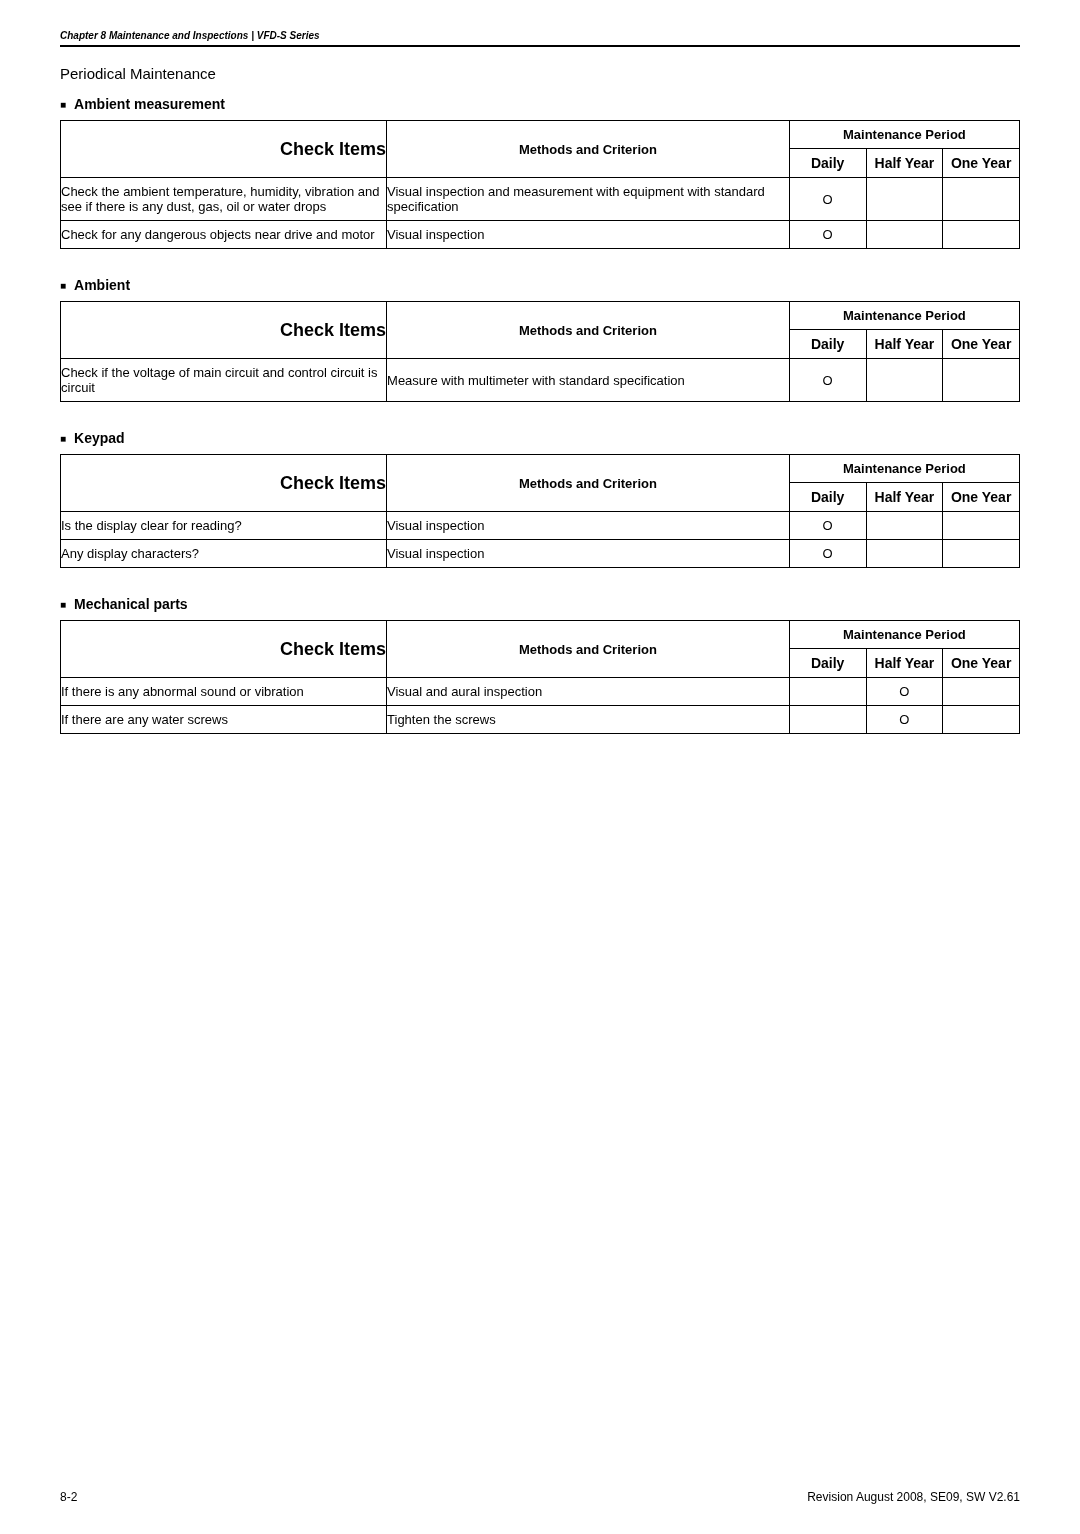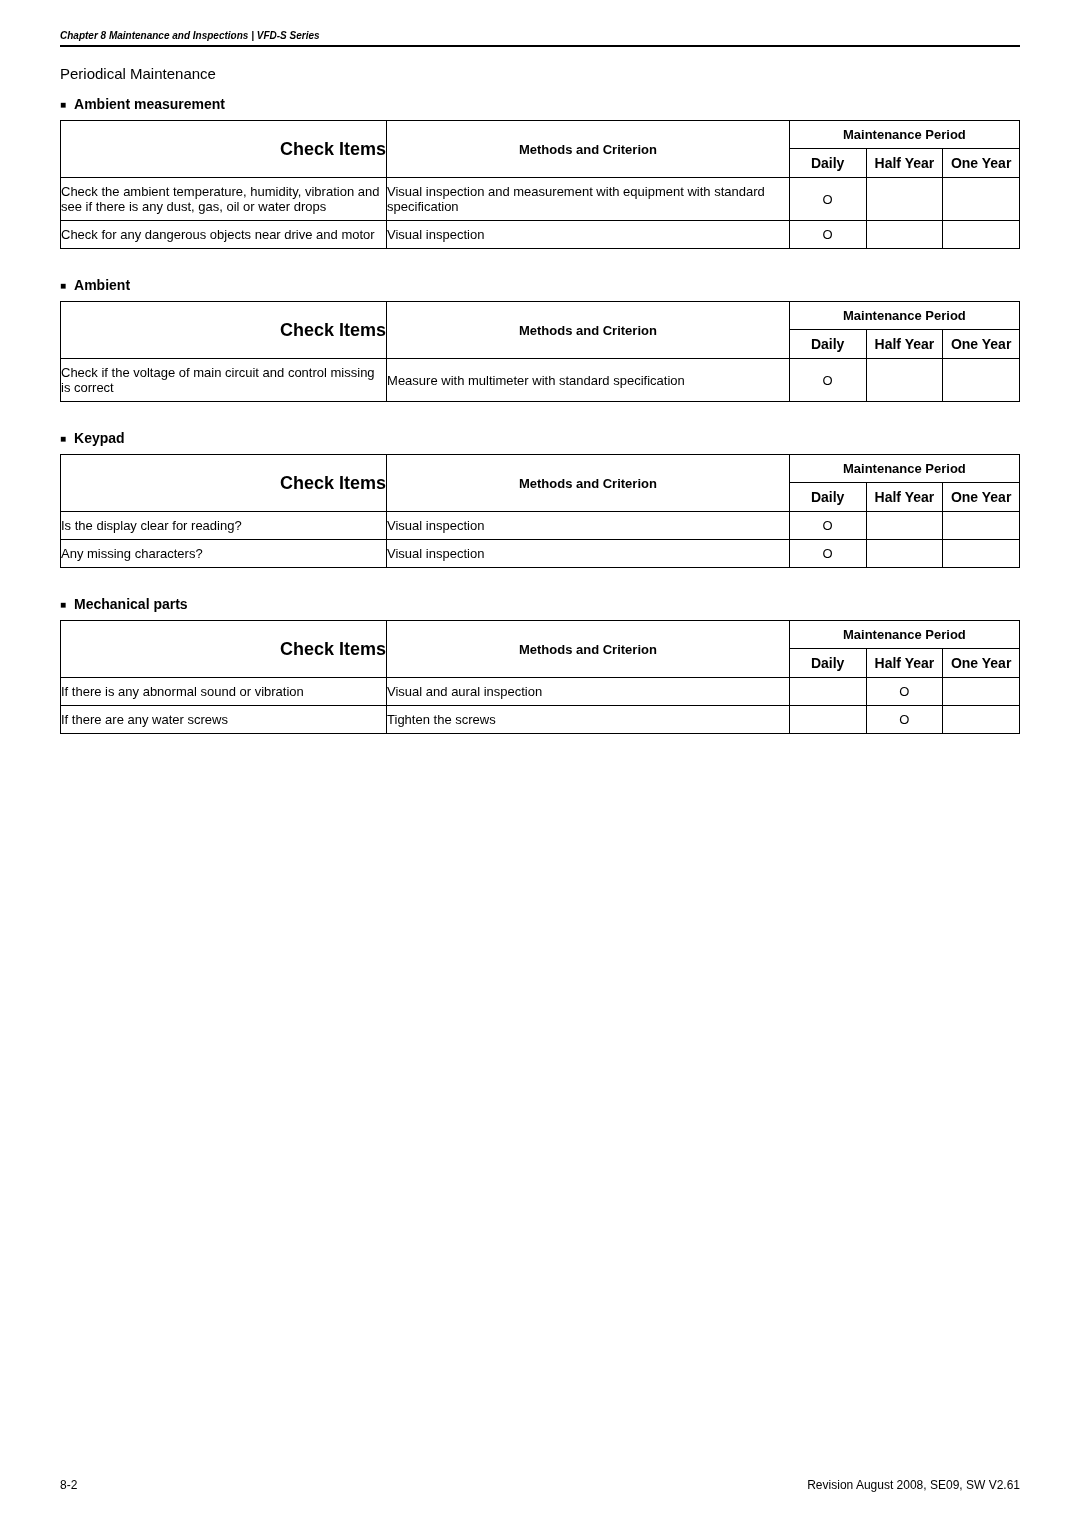--- a/index.html
+++ b/index.html
@@ -72,21 +72,21 @@
       text-align: center;
       font-size: 13px;
     }
     .header-period-sub {
       text-align: center;
       font-weight: bold;
       font-size: 14px;
     }
     .page-footer {
       position: fixed;
-      bottom: 42px;
+      bottom: 30px;
       left: 60px;
       right: 60px;
       display: flex;
       justify-content: space-between;
       font-size: 12px;
     }
   </style>
 </head>
 <body>
 
@@ -142,21 +142,21 @@
             <th colspan="3" class="header-maintenance">Maintenance Period</th>
           </tr>
           <tr>
             <th class="col-daily header-period-sub">Daily</th>
             <th class="col-half header-period-sub">Half Year</th>
             <th class="col-one header-period-sub">One Year</th>
           </tr>
         </thead>
         <tbody>
           <tr>
-            <td class="col-check">Check if the voltage of main circuit and control missing is correct</td>
+            <td class="col-check">Check if the voltage of main circuit and control circuit is circuit</td>
             <td class="col-method">Measure with multimeter with standard specification</td>
             <td class="col-daily" style="text-align: center;">O</td>
             <td class="col-half" style="text-align: center;"></td>
             <td class="col-one" style="text-align: center;"></td>
           </tr>
         </tbody>
       </table>
     </div>
     <div class="subsection">
       <div class="subsection-title">Keypad</div>
@@ -175,21 +175,21 @@
         </thead>
         <tbody>
           <tr>
             <td class="col-check">Is the display clear for reading?</td>
             <td class="col-method">Visual inspection</td>
             <td class="col-daily" style="text-align: center;">O</td>
             <td class="col-half" style="text-align: center;"></td>
             <td class="col-one" style="text-align: center;"></td>
           </tr>
           <tr>
-            <td class="col-check">Any missing characters?</td>
+            <td class="col-check">Any display characters?</td>
             <td class="col-method">Visual inspection</td>
             <td class="col-daily" style="text-align: center;">O</td>
             <td class="col-half" style="text-align: center;"></td>
             <td class="col-one" style="text-align: center;"></td>
           </tr>
         </tbody>
       </table>
     </div>
     <div class="subsection">
       <div class="subsection-title">Mechanical parts</div>

